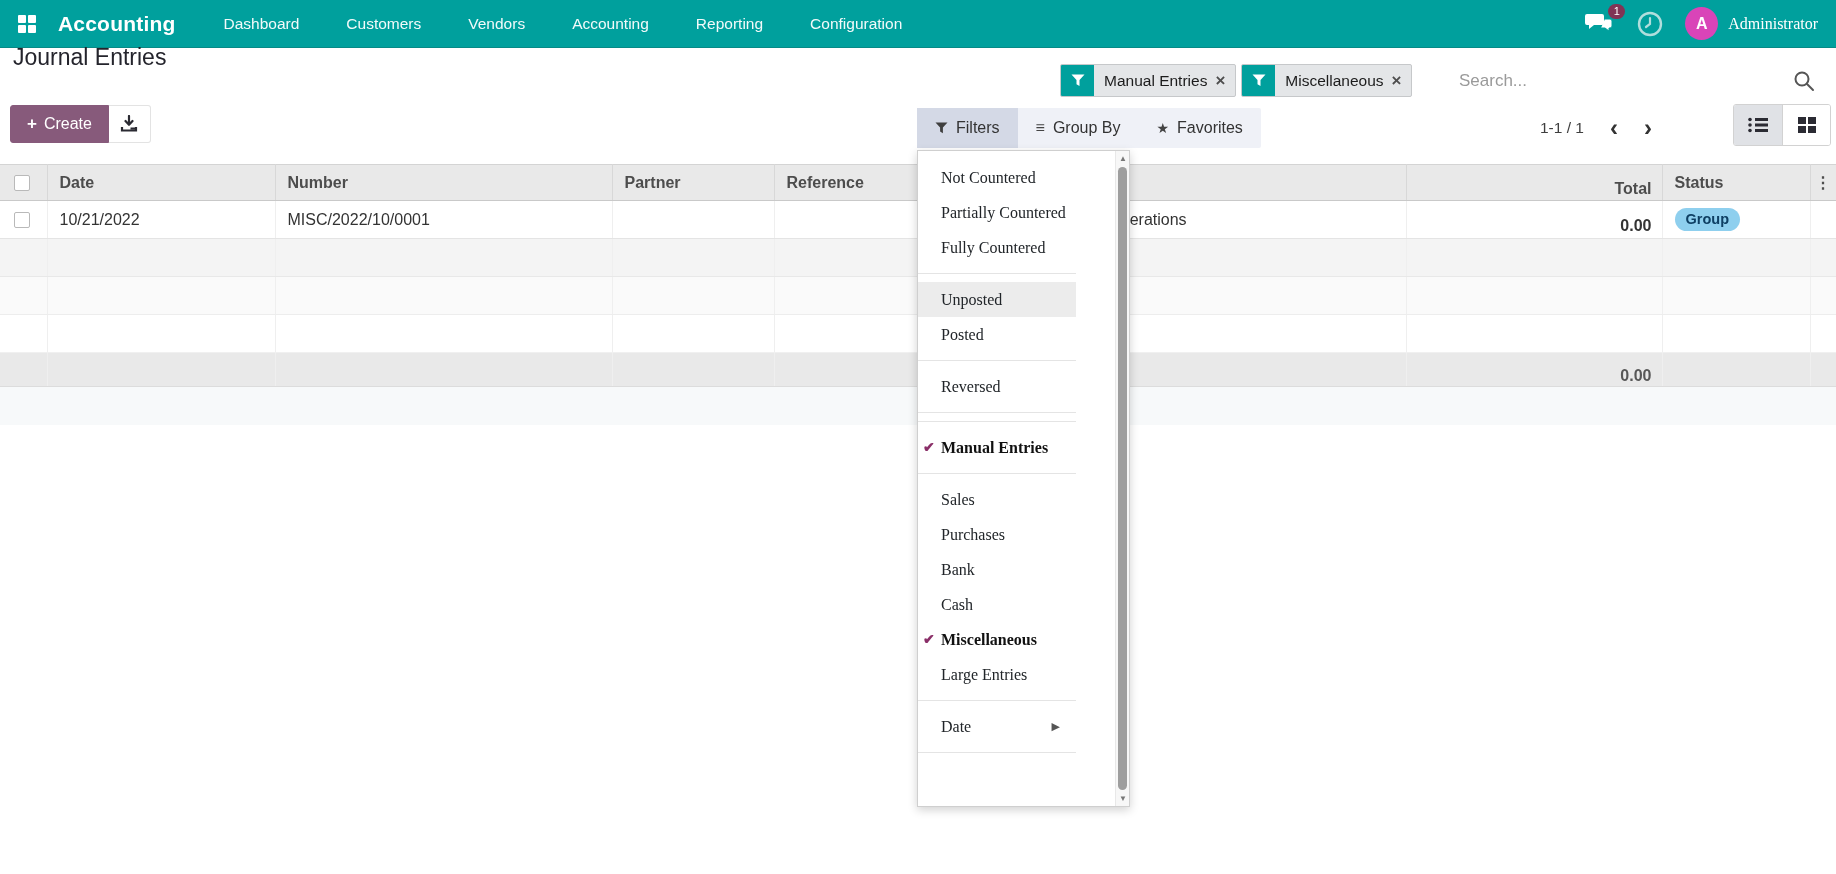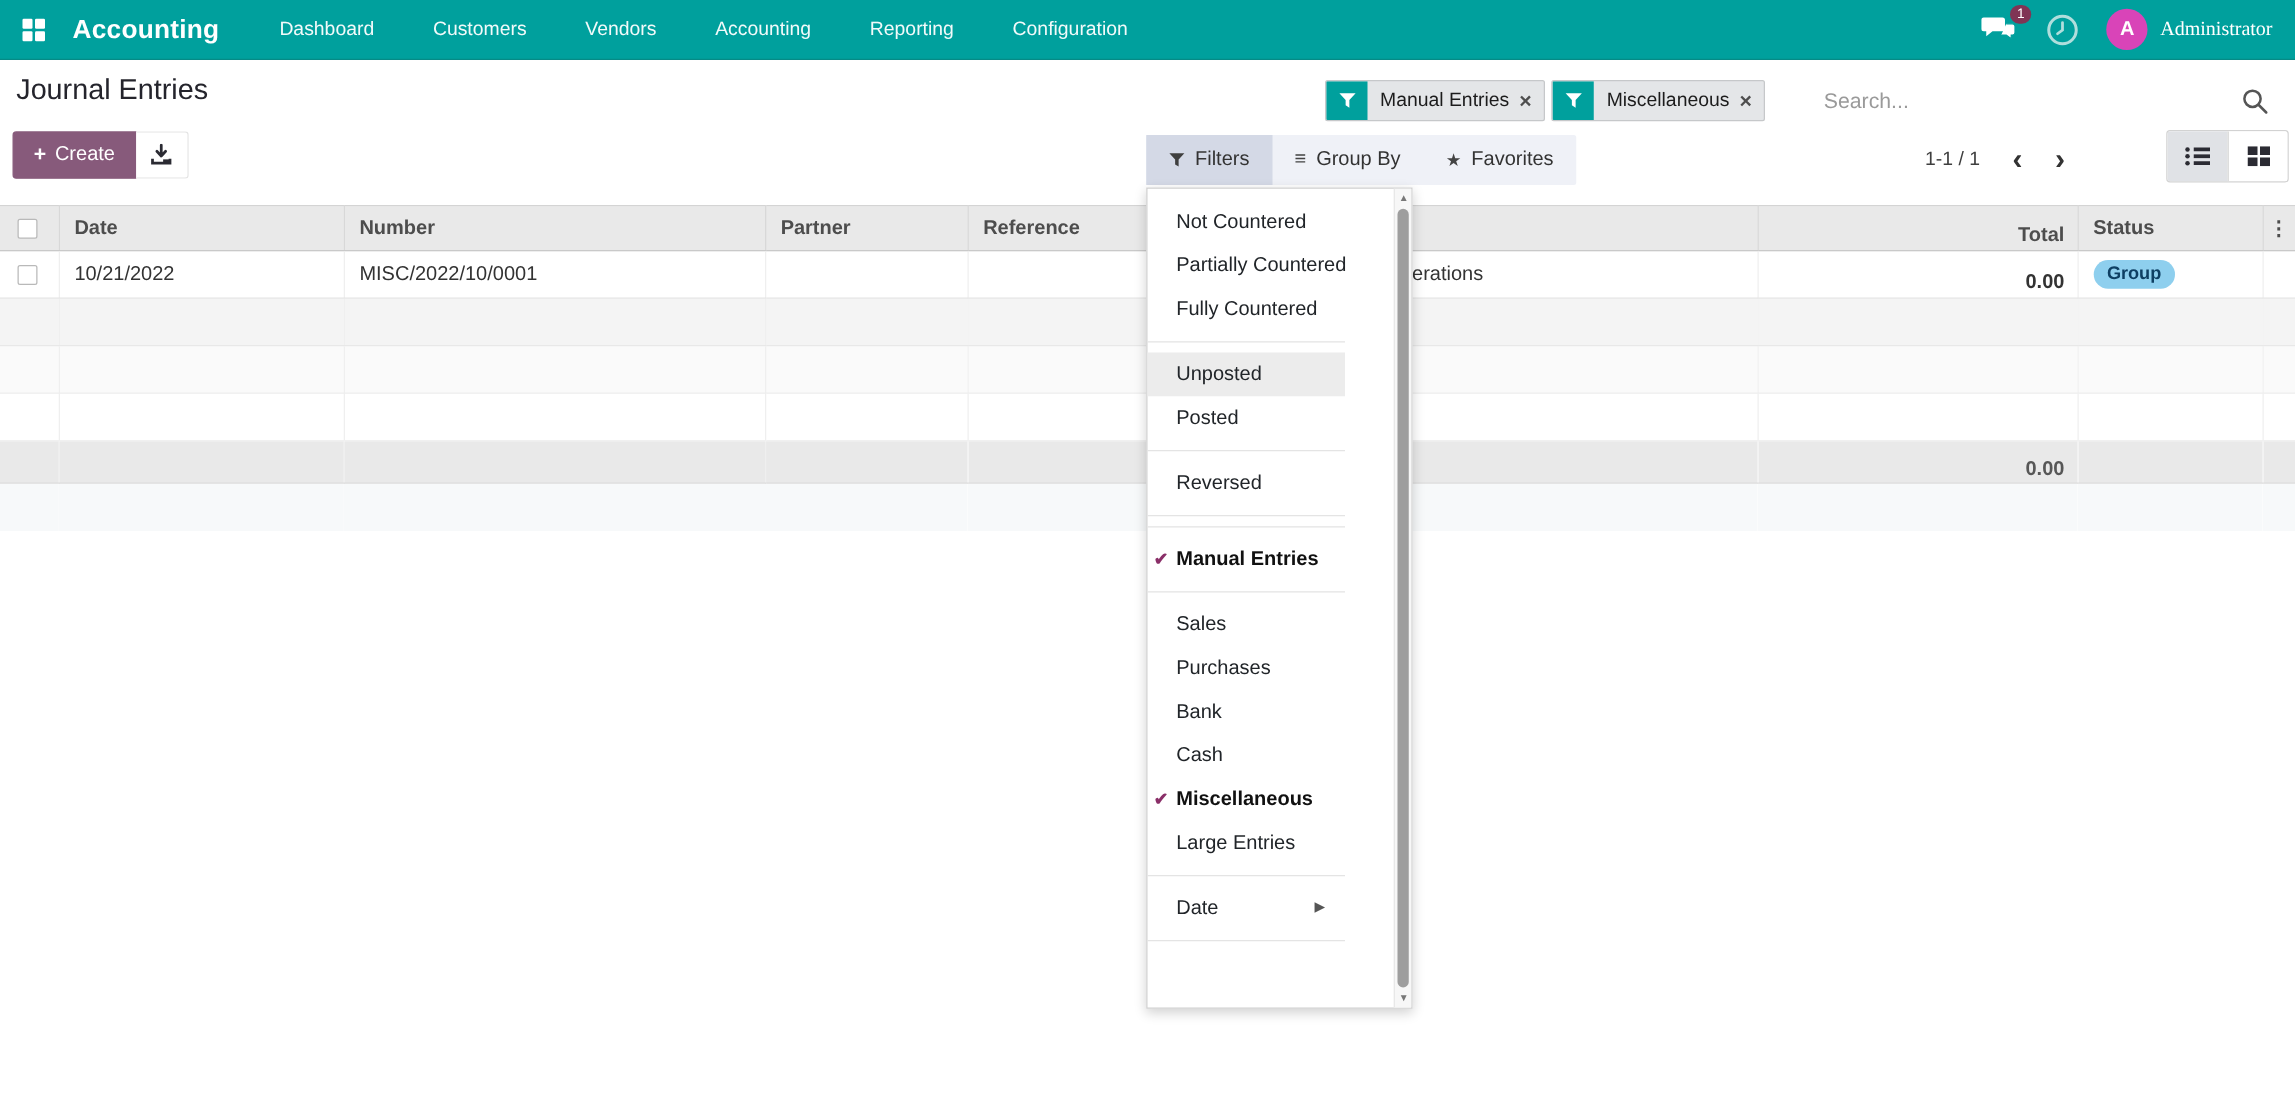--- a/index.html
+++ b/index.html
@@ -19,21 +19,21 @@
   .chat-wrap { position:relative; width:30px; height:26px; cursor:pointer; }
   .chat-badge { position:absolute; top:-7px; right:-10px; background:#803455; color:#fff; font-size:11px;
                 min-width:17px; height:15px; line-height:15px; text-align:center; border-radius:8px; padding:0 4px; }
   .clock-wrap { width:26px; height:26px; cursor:pointer; opacity:.85; }
   .user-wrap { display:flex; align-items:center; gap:10px; cursor:pointer; }
   .avatar { width:33px; height:33px; border-radius:50%; background:#d944b8; color:#fff; font-size:16px; font-weight:700;
             display:flex; align-items:center; justify-content:center; }
   .user-name { color:#fff; font-size:16px;font-family:Liberation Serif, serif; }
 
   
-  .page-title { position:absolute; left:13px; top:58px; font-size:23px; color:#24242c; }
+  .page-title { position:absolute; left:13px; top:44px; font-size:23px; color:#24242c; }
   .create-row { position:absolute; left:10px; top:105px; display:flex; }
   .btn-create { height:38px; background:#875a7b; color:#fff; border:1px solid #875a7b; border-radius:3px 0 0 3px;
                 font-size:16px; padding:0 16px; display:flex; align-items:center; gap:7px; cursor:pointer; }
   .btn-create .plus { font-size:17px; font-weight:700; }
   .btn-export { width:42px; height:38px; background:#fff; border:1px solid #e3e3e3; border-left:none; border-radius:0 3px 3px 0;
                 display:flex; align-items:center; justify-content:center; cursor:pointer; }
 
   
   .facets { position:absolute; left:1060px; top:64px; display:flex; gap:5px; }
   .facet { display:flex; align-items:stretch; height:33px; border:1px solid #c6c8ca; background:#e4e6e8; border-radius:2px; overflow:hidden; }
@@ -76,21 +76,21 @@
   td.total-cell { color:#1e7e9e; font-weight:700; }
   .checkbox { width:16px; height:16px; border:1px solid #b9b9b9; border-radius:2px; background:#fff; cursor:pointer; }
   th .checkbox { margin-top:0; }
   .badge-draft { display:inline-block; background:#8ecfee; color:#0e3f63; font-size:14.5px; font-weight:700;
                  padding:3px 11px; border-radius:13px; line-height:1.2; }
   .th-dots { text-align:center !important; padding:0 !important; font-size:17px; color:#333; cursor:pointer; }
 
   
   .dropdown { position:absolute; left:917px; top:150px; width:213px; height:657px; background:#fff;
               border:1px solid #cfcfcf; box-shadow:0 3px 9px rgba(0,0,0,.18); z-index:50; padding-top:9px; }
-  .dd-inner { width:158px; }
+  .dd-inner { width:158px;font-family:Liberation Serif, serif; }
   .dd-item { position:relative; height:35px; line-height:35px; font-size:16px; color:#212529; padding-left:23px; cursor:pointer; white-space:nowrap; }
   .dd-item.hl { background:#ececec; }
   .dd-item.checked { font-weight:700; color:#111; }
   .dd-item .chk { position:absolute; left:5px; top:0; color:#8a2f68; font-size:14px; }
   .dd-item .submenu-arrow { position:absolute; right:16px; top:0; font-size:11px; color:#555; }
   .dd-sep { border-top:1px solid #e4e4e4; margin:8px 0; }
   .dd-scrollbar { position:absolute; top:0; right:0; bottom:0; width:14px; background:#f7f7f7; border-left:1px solid #e8e8e8; }
   .dd-thumb { position:absolute; left:2px; right:2px; top:16px; bottom:16px; background:#9e9e9e; border-radius:5px; }
   .dd-arrow { position:absolute; left:0; width:14px; text-align:center; font-size:8px; color:#777; cursor:pointer; }
   .dd-arrow.up { top:3px; } .dd-arrow.down { bottom:3px; }

